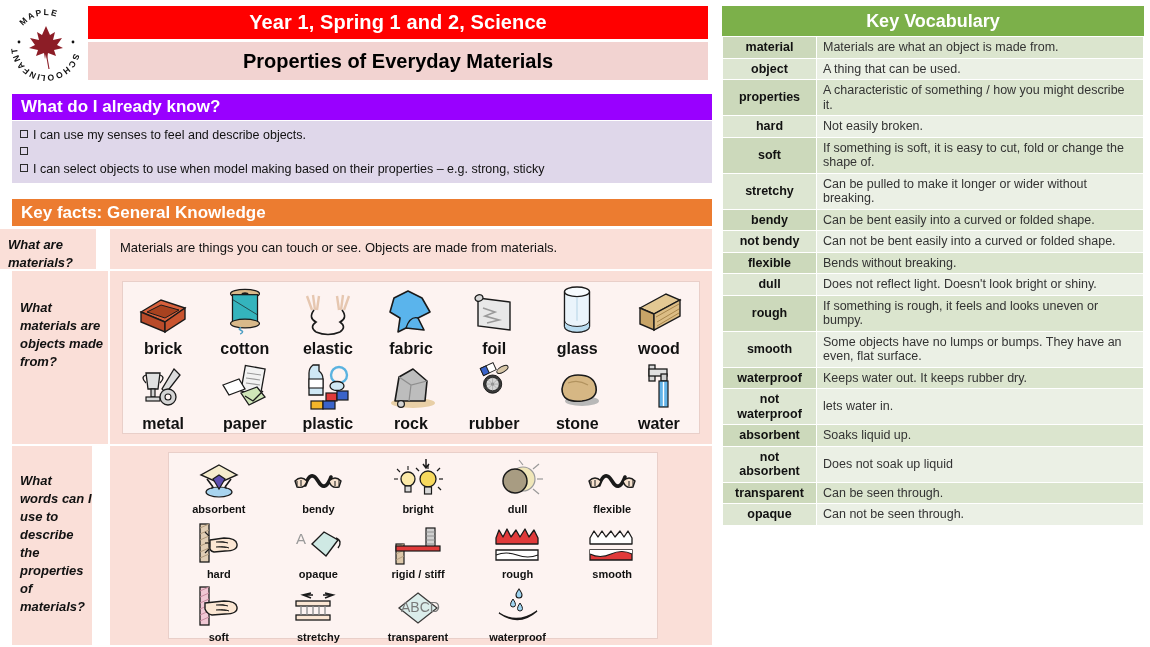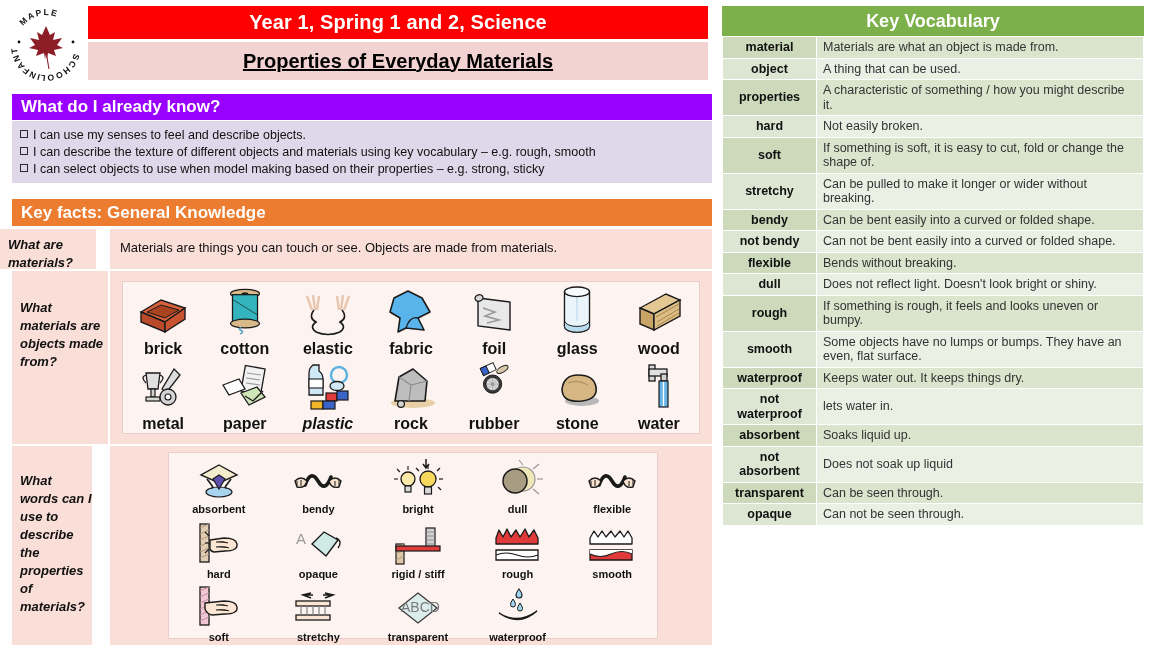--- a/index.html
+++ b/index.html
@@ -44,21 +44,21 @@
     letter-spacing: .1px;
   }
   #title-pink {
     position: absolute;
     left: 88px; top: 42px;
     width: 620px; height: 38px;
     background: #f2d3d1;
     color: #000000;
     font-size: 20px;
     font-weight: bold;
-    display: flex; align-items: center; justify-content: center; text-decoration: underline;
+    display: flex; align-items: center; justify-content: center;
   }
 
   
   #purple-head {
     position: absolute;
     left: 12px; top: 94px;
     width: 700px; height: 26px;
     background: #9900ff;
     color: #ffffff;
     font-size: 17px;
@@ -218,21 +218,21 @@
         </g>
       </svg>
     </div>
 
     <div id="title-red">Year 1, Spring 1 and 2, Science</div>
     <div id="title-pink">Properties of Everyday Materials</div>
 
     <div id="purple-head">What do I already know?</div>
     <div id="purple-body">
       <div class="know-line"><span class="cbox"></span><span>I can use my senses to feel and describe objects.</span></div>
-      <div class="know-line"><span class="cbox"></span><span>I can describe the texture of different objects and materials using key vocabulary – e.g. rough, smooth</span></div>
+      <div class="know-line"><span class="cbox"></span></div>
       <div class="know-line"><span class="cbox"></span><span>I can select objects to use when model making based on their properties – e.g. strong, sticky</span></div>
     </div>
 
     <div id="orange-head">Key facts: General Knowledge</div>
 
     <div class="fact-label" id="fact1-label">What are materials?</div>
     <div class="fact-body" id="fact1-body">Materials are things you can touch or see. Objects are made from materials.</div>
 
     <div class="fact-label" id="fact2-label">What materials are objects made from?</div>
     <div class="fact-body" id="fact2-body">
@@ -327,21 +327,21 @@
             <svg class="icon-art" width="56" height="50" viewBox="0 0 56 50">
               <rect x="26" y="4" width="20" height="26" fill="#f2f2f2" stroke="#1a1a1a" stroke-width="1.3" transform="rotate(10 36 17)"></rect>
               <path d="M30,10 L44,12 M29,15 L43,17 M29,20 L43,22" stroke="#9a9a9a" stroke-width="1.1"></path>
               <polygon points="6,22 22,16 28,26 12,32" fill="#ffffff" stroke="#1a1a1a" stroke-width="1.3"></polygon>
               <polygon points="24,30 40,24 48,34 32,42" fill="#cfe6b8" stroke="#1a1a1a" stroke-width="1.3"></polygon>
               <path d="M28,33 L36,38 L46,28" stroke="#1a1a1a" stroke-width="1.3" fill="none"></path>
             </svg>
             <div class="icon-cap">paper</div>
           </div>
 
-          <div class="icon-cell" style="width:85px;height:72px;font-style:italic;">
+          <div class="icon-cell" style="width:85px;height:72px;">
             <svg class="icon-art" width="58" height="52" viewBox="0 0 58 52">
               <path d="M14,4 L20,4 L20,10 q4,3 4,8 L24,34 L10,34 L10,12 q0,-5 4,-8 Z" fill="#cfe8f5" stroke="#1a1a1a" stroke-width="1.3"></path>
               <rect x="10" y="18" width="14" height="9" fill="#ffffff" stroke="#1a1a1a" stroke-width="1.1"></rect>
               <circle cx="40" cy="14" r="8" fill="none" stroke="#5bb3e0" stroke-width="2.4"></circle>
               <ellipse cx="38" cy="25" rx="7" ry="4.5" fill="#cfe8f5" stroke="#1a1a1a" stroke-width="1.3"></ellipse>
               <rect x="27" y="32" width="11" height="8" fill="#e03a3a" stroke="#1a1a1a" stroke-width="1.2"></rect>
               <rect x="38" y="30" width="11" height="9" fill="#3a63c9" stroke="#1a1a1a" stroke-width="1.2"></rect>
               <rect x="12" y="40" width="12" height="8" fill="#f2b62a" stroke="#1a1a1a" stroke-width="1.2"></rect>
               <rect x="24" y="40" width="12" height="8" fill="#3a63c9" stroke="#1a1a1a" stroke-width="1.2"></rect>
             </svg>
@@ -633,21 +633,21 @@
           <tr class="shade-a">
             <td class="term">rough</td>
             <td class="def">If something is rough, it feels and looks uneven or bumpy.</td>
           </tr>
           <tr class="shade-b">
             <td class="term">smooth</td>
             <td class="def">Some objects have no lumps or bumps. They have an even, flat surface.</td>
           </tr>
           <tr class="shade-a">
             <td class="term">waterproof</td>
-            <td class="def">Keeps water out. It keeps things dry.</td>
+            <td class="def">Keeps water out. It keeps rubber dry.</td>
           </tr>
           <tr class="shade-b">
             <td class="term">not waterproof</td>
             <td class="def">lets water in.</td>
           </tr>
           <tr class="shade-a">
             <td class="term">absorbent</td>
             <td class="def">Soaks liquid up.</td>
           </tr>
           <tr class="shade-b">

